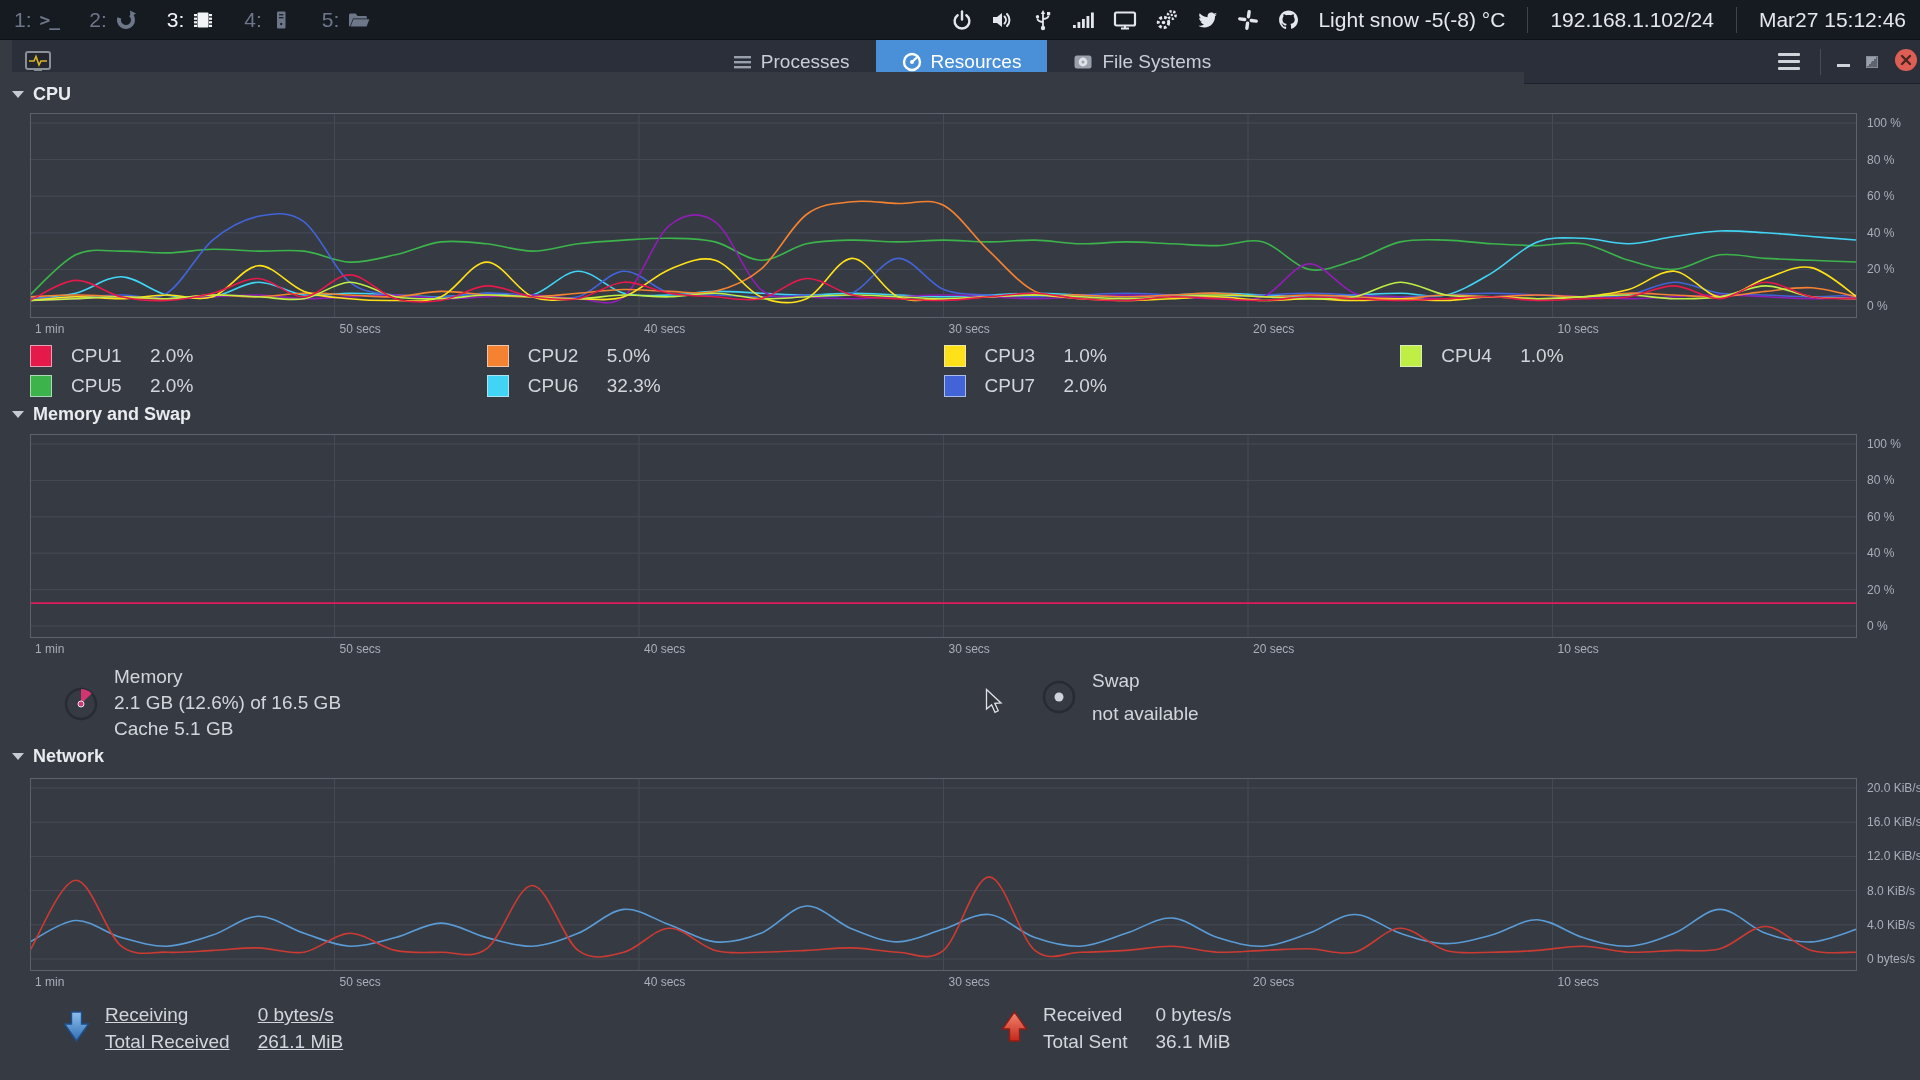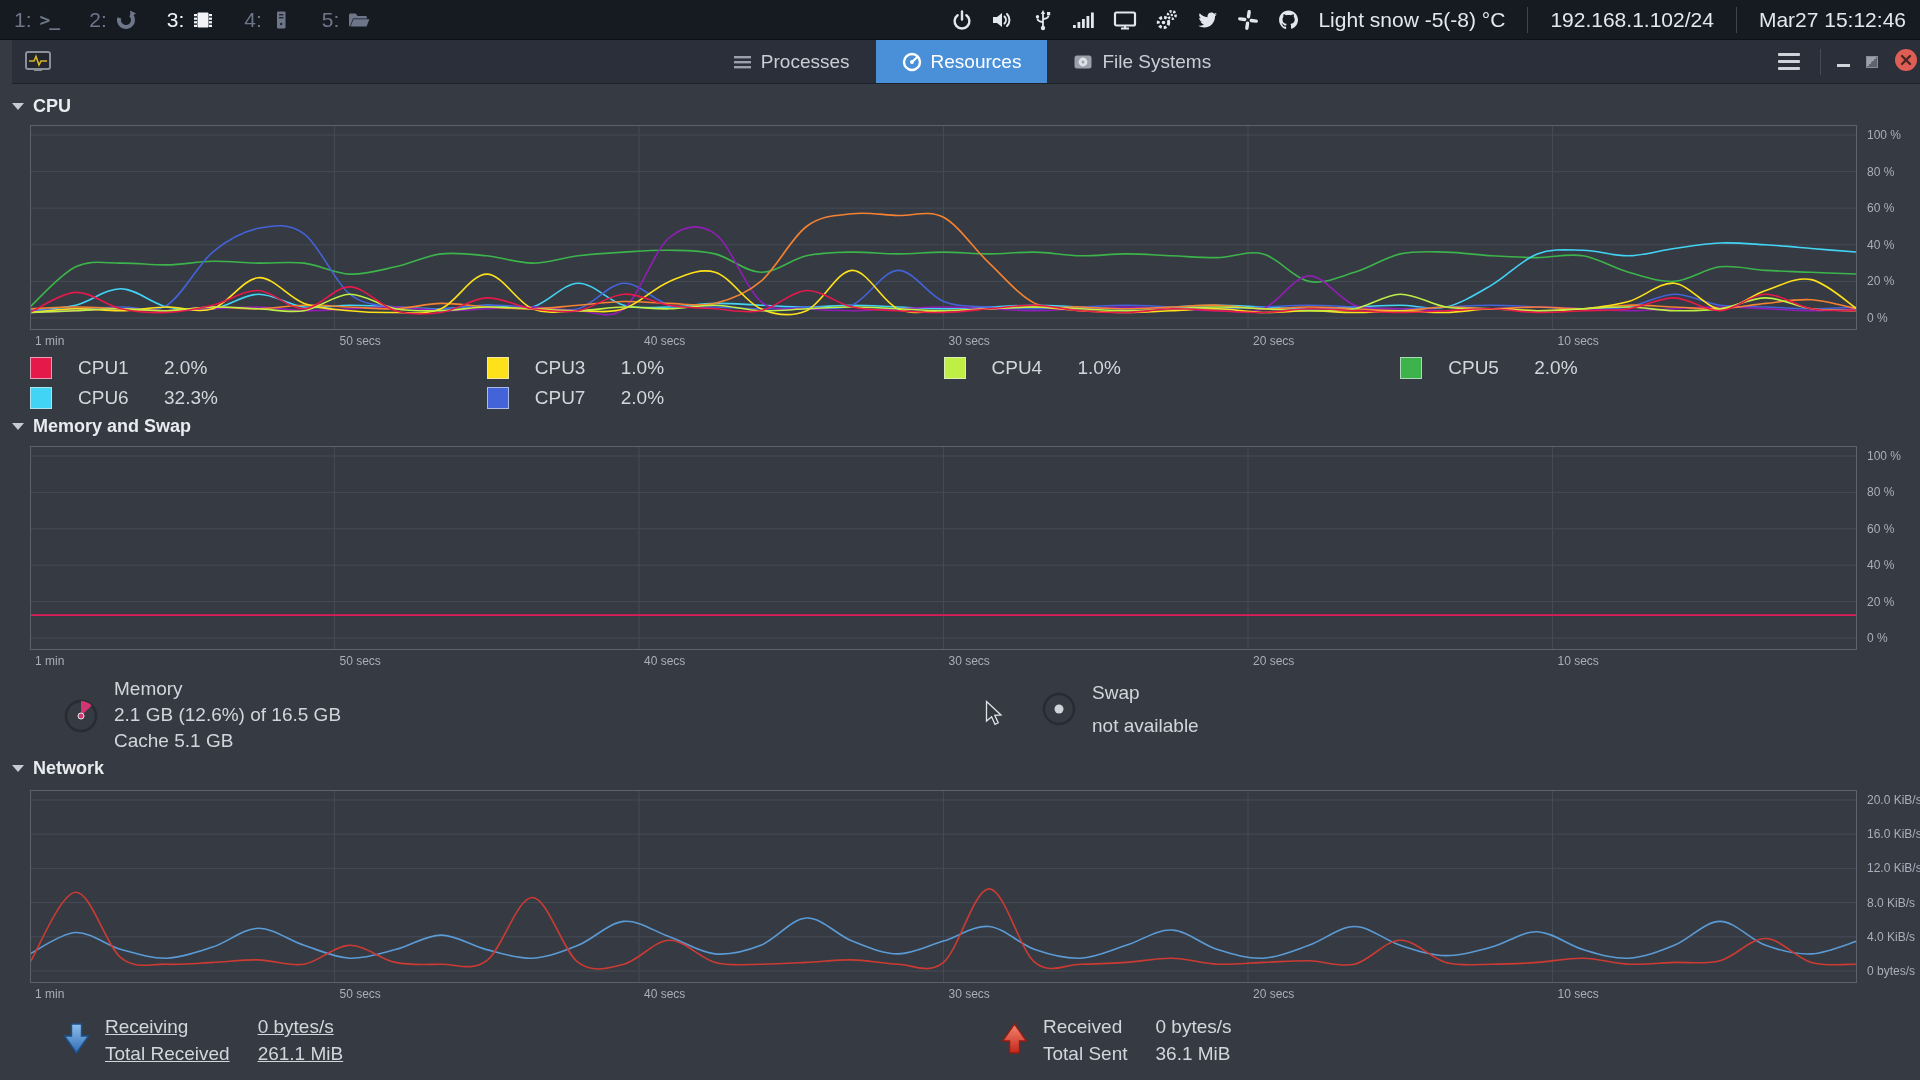--- a/index.html
+++ b/index.html
@@ -33,29 +33,29 @@
   .tab svg { display:block; }
   .win-controls { position:absolute; right:14px; top:0; height:100%;
     display:flex; align-items:center; gap:16px; }
   .hamburger { display:flex; flex-direction:column; gap:4px; padding:4px; }
   .hamburger i { display:block; width:22px; height:3px; background:#cfd4db; border-radius:1px; }
   .wc-sep { width:1px; height:26px; background:#454b57; }
   .min-glyph { width:13px; height:2.5px; background:#cfd4db; margin-top:8px; }
   .max-glyph { width:12px; height:12px; background:linear-gradient(135deg,#9aa1ad 50%,#5d646f 50%); border:1px solid #868d99; }
 
   
-  .content { position:absolute; left:0; top:84px; width:1524px; height:996px; background:#363a43; }
+  .content { position:absolute; left:0; top:72px; width:1524px; height:996px; background:#363a43; }
   .section-header { position:absolute; left:12px; display:flex; align-items:center; gap:9px;
     font-size:18px; font-weight:bold; color:#e9ebef; }
   .tri { width:0; height:0; border-left:6px solid transparent; border-right:6px solid transparent;
     border-top:7px solid #c7ccd4; }
   .chart { position:absolute; left:30px; }
   .legend { position:absolute; left:30px; top:271px; width:1827px;
     display:grid; grid-template-columns:repeat(4,1fr); row-gap:5px; }
-  .legend-item { display:flex; align-items:center; gap:26px; font-size:19px; color:#d2d6dc; height:25px; }
+  .legend-item { display:flex; align-items:center; gap:19px; font-size:19px; color:#d2d6dc; height:25px; }
   .legend-swatch { width:22px; height:22px; border:1.5px solid rgba(230,235,240,.65); }
   .legend-name { display:inline-block; width:60px; }
 
   .info-block { position:absolute; font-size:19px; color:#d2d6dc; }
   .info-lines { line-height:26px; }
   .kv-grid { display:grid; grid-template-columns:auto auto; column-gap:28px; line-height:26px; }
   .kv-grid .v { min-width:100px; }
 
   .cursor { position:absolute; left:985px; top:616px; }
 </style>
@@ -302,20 +302,25 @@
           <path d="M0.0 187.5C7.6 184.2 30.4 168.0 45.7 167.4C60.9 166.8 76.1 180.5 91.3 183.8C106.6 187.2 121.8 188.1 137.0 187.5C152.3 186.9 167.5 183.8 182.7 180.2C197.9 176.5 213.2 164.9 228.4 165.5C243.6 166.2 258.8 184.5 274.1 183.8C289.3 183.2 304.5 161.6 319.7 161.9C335.0 162.2 350.2 181.4 365.4 185.7C380.6 190.0 395.8 189.6 411.1 187.5C426.3 185.4 441.5 173.5 456.8 172.9C472.0 172.3 487.2 181.7 502.4 183.8C517.6 186.0 532.9 188.1 548.1 185.7C563.3 183.2 578.5 170.1 593.8 169.2C609.0 168.3 624.2 177.8 639.5 180.2C654.7 182.6 669.9 182.9 685.1 183.8C700.4 184.8 715.6 188.7 730.8 185.7C746.0 182.6 761.3 166.2 776.5 165.5C791.7 164.9 806.9 178.7 822.1 182.0C837.4 185.4 852.6 184.8 867.8 185.7C883.1 186.6 898.3 187.8 913.5 187.5C928.7 187.2 943.9 185.1 959.2 183.8C974.4 182.6 989.6 179.9 1004.9 180.2C1020.1 180.5 1035.3 184.5 1050.5 185.7C1065.8 186.9 1081.0 187.8 1096.2 187.5C1111.4 187.2 1126.7 184.2 1141.9 183.8C1157.1 183.5 1172.3 185.1 1187.5 185.7C1202.8 186.3 1218.0 187.8 1233.2 187.5C1248.4 187.2 1263.7 184.2 1278.9 183.8C1294.1 183.5 1309.4 185.1 1324.6 185.7C1339.8 186.3 1355.0 187.5 1370.3 187.5C1385.5 187.5 1400.7 186.3 1415.9 185.7C1431.1 185.1 1446.4 183.5 1461.6 183.8C1476.8 184.2 1492.1 187.2 1507.3 187.5C1522.5 187.8 1537.7 186.3 1553.0 185.7C1568.2 185.1 1583.4 186.0 1598.6 183.8C1613.8 181.7 1629.1 172.6 1644.3 172.9C1659.5 173.2 1674.8 186.3 1690.0 185.7C1705.2 185.1 1720.4 169.5 1735.7 169.2C1750.9 168.9 1766.1 181.1 1781.3 183.8C1796.5 186.6 1819.4 185.4 1827.0 185.7" fill="none" stroke="#e6194b" stroke-width="1.6" stroke-linejoin="round" stroke-linecap="round"></path>
         </g>
       </svg>
     <div class="legend" id="cpu-legend">
         <div class="legend-item">
           <span class="legend-swatch" style="background: rgb(230, 25, 75);"></span>
           <span class="legend-name">CPU1</span>
           <span>2.0%</span>
         </div>
         <div class="legend-item">
+          <span class="legend-swatch" style="background: rgb(245, 130, 49);"></span>
+          <span class="legend-name">CPU2</span>
+          <span>5.0%</span>
+        </div>
+        <div class="legend-item">
           <span class="legend-swatch" style="background: rgb(255, 225, 25);"></span>
           <span class="legend-name">CPU3</span>
           <span>1.0%</span>
         </div>
         <div class="legend-item">
           <span class="legend-swatch" style="background: rgb(191, 239, 69);"></span>
           <span class="legend-name">CPU4</span>
           <span>1.0%</span>
         </div>
         <div class="legend-item">

